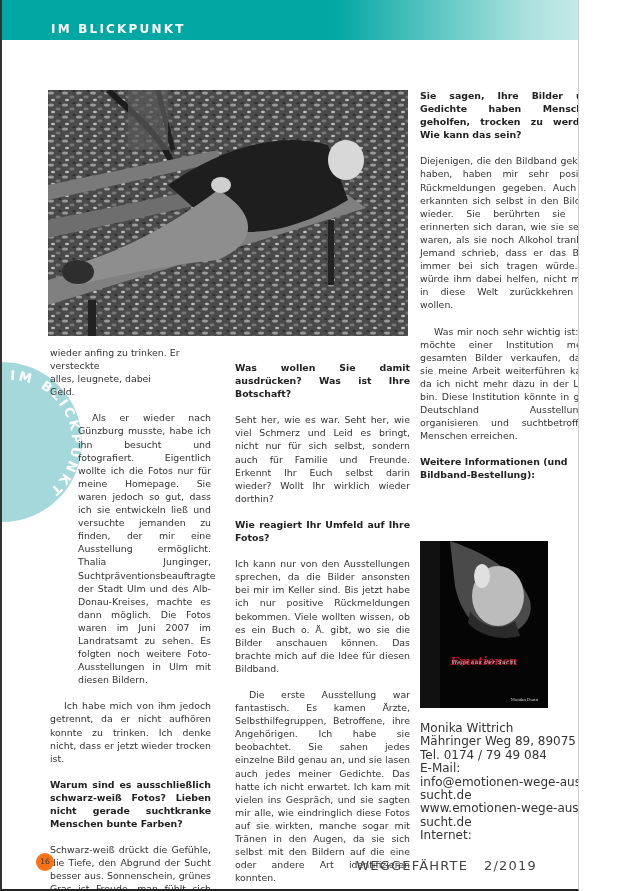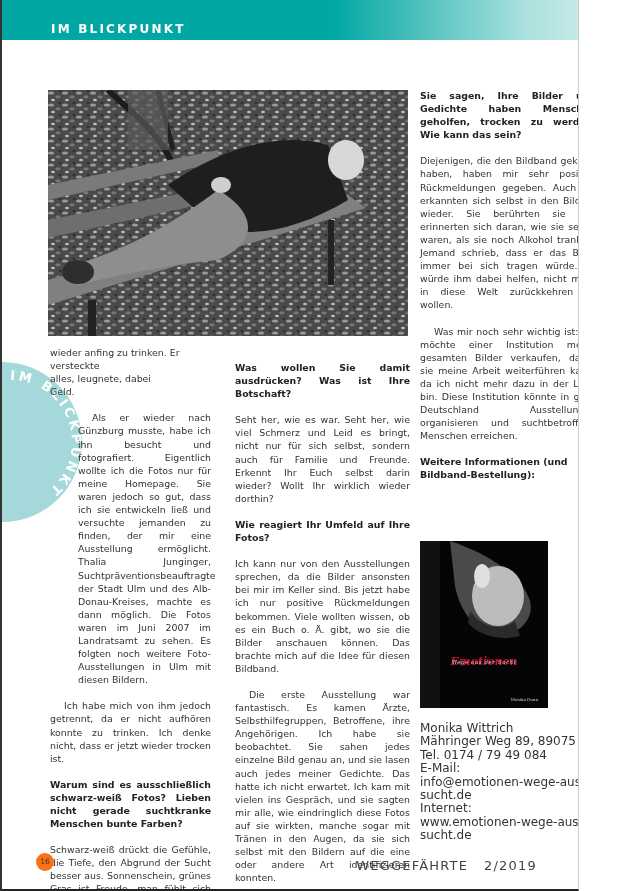--- a/index.html
+++ b/index.html
@@ -116,19 +116,19 @@
     <div class="cover-sub">Wege aus der Sucht</div>
     <div class="cover-author">Monika Dunn</div>
   </div>
 
   <div class="contact">
     <div>Monika Wittrich</div>
     <div>Mähringer Weg 89, 89075 Ulm</div>
     <div>Tel. 0174 / 79 49 084</div>
     <div>E-Mail:</div>
     <div>info@emotionen-wege-aus-der-sucht.de</div>
+    <div>www.emotionen-wege-aus-der-sucht.de</div>
     <div>Internet:</div>
-    <div>www.emotionen-wege-aus-der-sucht.de</div>
   </div>
 
   <div class="footer-num">16</div>
   <div class="footer-mag" style="white-space:pre">WEGGEFÄHRTE   2/2019</div>
 </div>
 
 </body></html>

